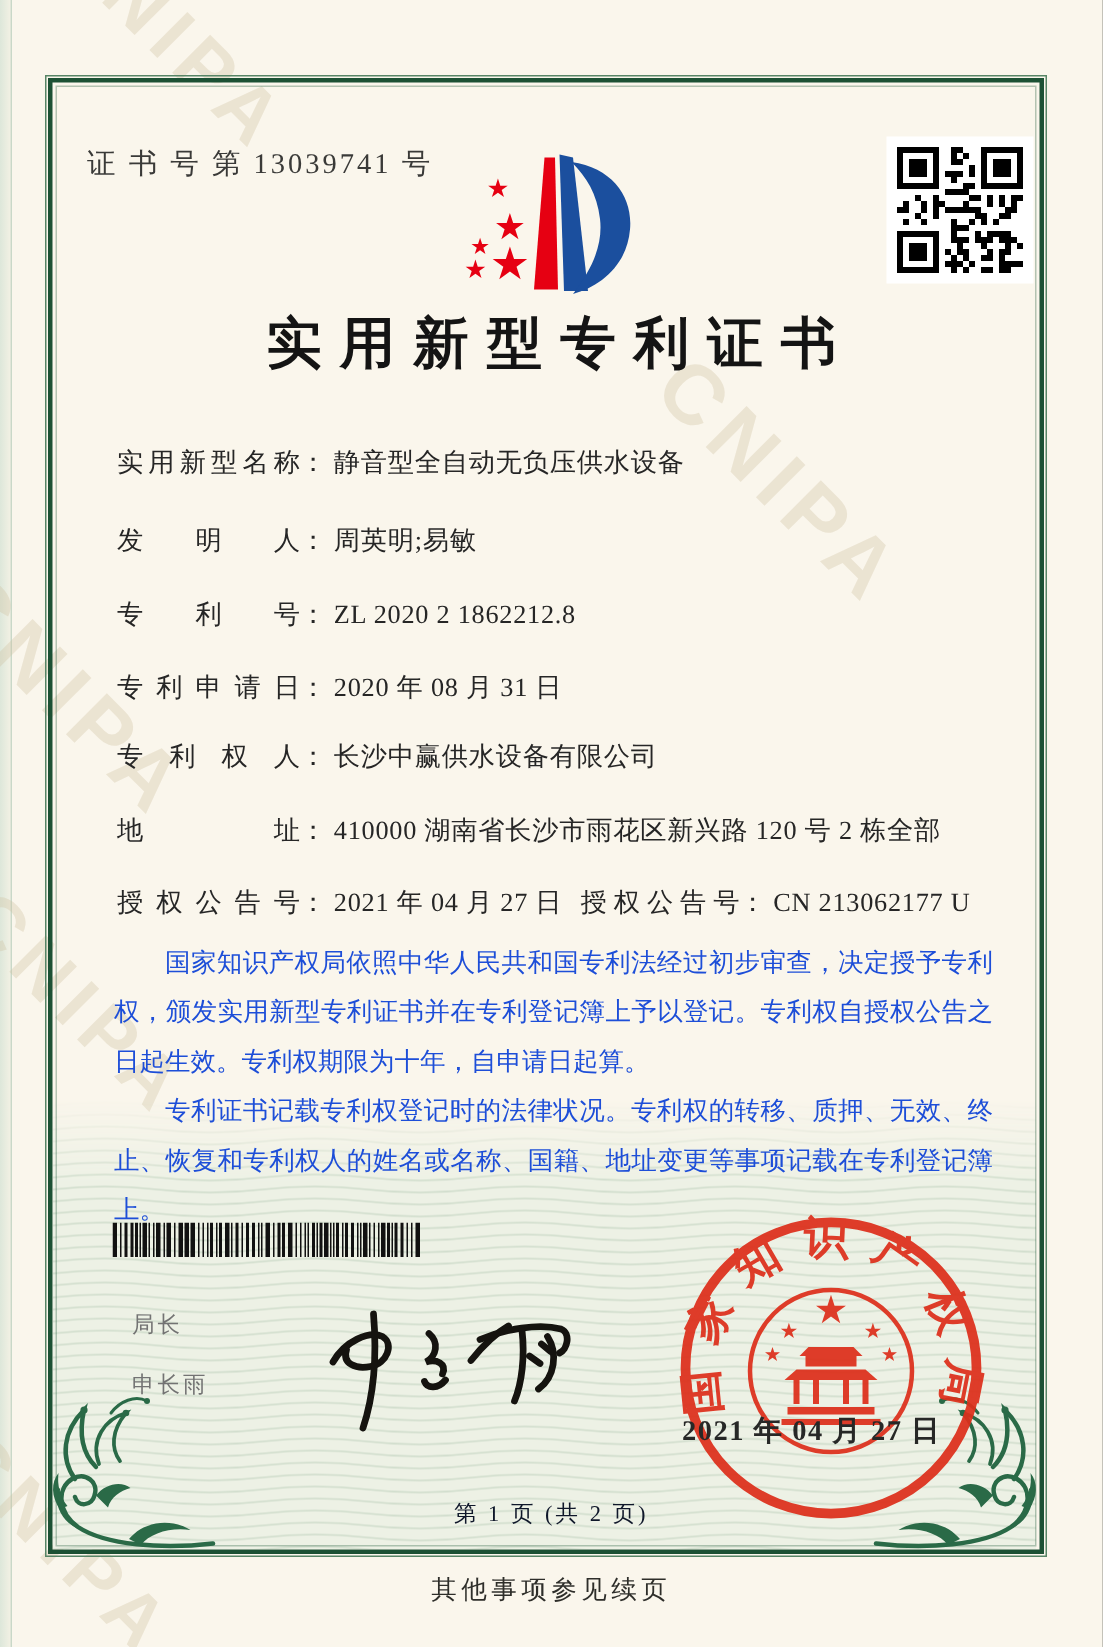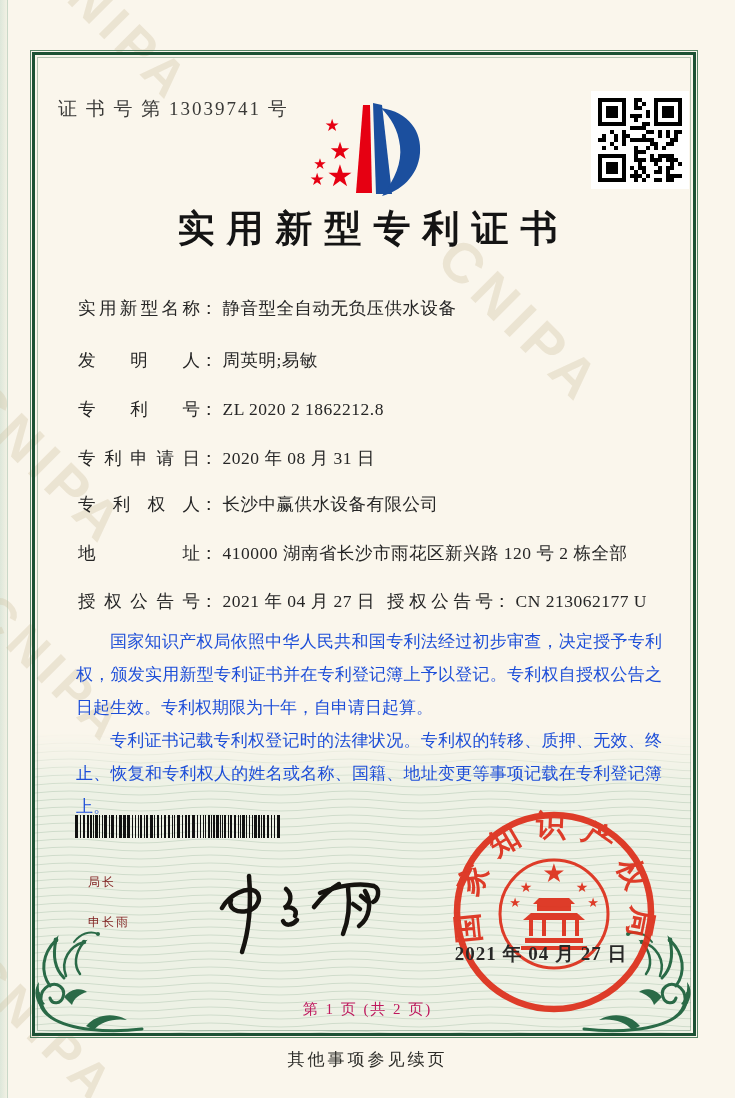--- a/index.html
+++ b/index.html
@@ -28,25 +28,25 @@
   .qr-box{position:absolute;left:591px;top:91px;width:98px;height:98px;background:#fff;}
   .qr-box svg{position:absolute;left:7px;top:7px;}
   .frow{position:absolute;left:78px;font-size:17.5px;white-space:nowrap;color:#262626;}
   .flabel{display:inline-block;width:122px;text-align:justify;text-align-last:justify;}
   .fvalue{margin-left:5px;letter-spacing:.5px;}
   .pair2{position:absolute;left:309px;top:0;}
   .flabel2{display:inline-block;width:106px;text-align:justify;text-align-last:justify;}
   .body-text{position:absolute;left:76px;top:625px;width:586px;font-size:17px;
         line-height:33px;text-align:justify;color:#1d4ed8;}
   .body-text p{margin:0;text-indent:2em;}
-  .sig-label{position:absolute;left:88px;font-size:12px;color:#7f1d1d;
+  .sig-label{position:absolute;left:88px;font-size:15px;color:#737373;
         font-family:"Liberation Sans","DejaVu Sans",sans-serif;letter-spacing:2px;text-align:right;}
   .sig-title{top:874px;} .sig-name{top:914px;}
   .page-info{position:absolute;left:0;right:0;top:1000px;text-align:center;
-        font-size:15px;letter-spacing:2px;color:#be185d;}
+        font-size:15px;letter-spacing:2px;color:#0f172a;}
   .footer-note{position:absolute;left:0;right:0;top:1048px;text-align:center;
         font-size:17px;letter-spacing:3px;color:#2e2e2a;}
   .abs{position:absolute;}
   svg{display:block;}
 </style>
 </head>
 <body>
 
 <div class="page">
 

